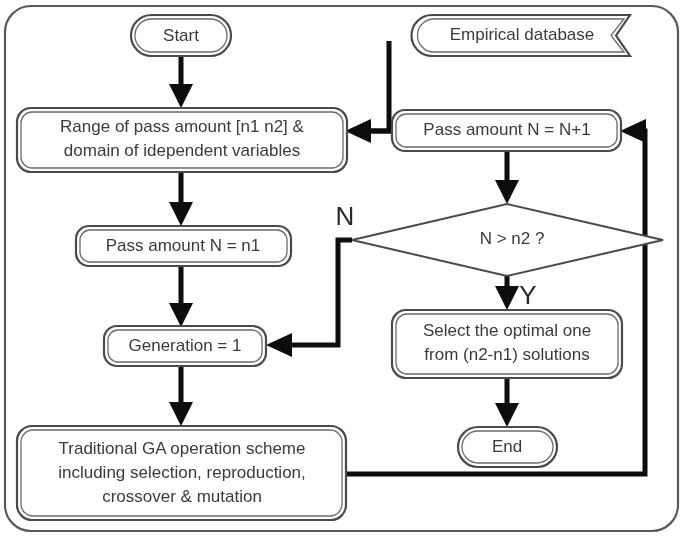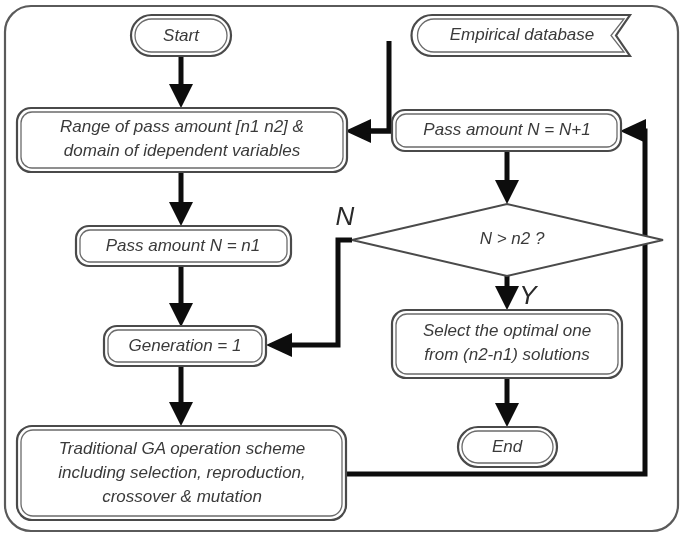--- a/index.html
+++ b/index.html
@@ -7,21 +7,20 @@
     padding: 0;
     background: #ffffff;
   }
   #canvas {
     position: relative;
     width: 685px;
     height: 537px;
     background: #ffffff;
     font-family: "Liberation Sans", sans-serif;
     overflow: hidden;
-    font-style: italic;
   }
   svg {
     display: block;
   }
   .node-text {
     font-family: "Liberation Sans", sans-serif;
     font-size: 17px;
     fill: #3a3a3a;
     text-anchor: middle;
     dominant-baseline: middle;

